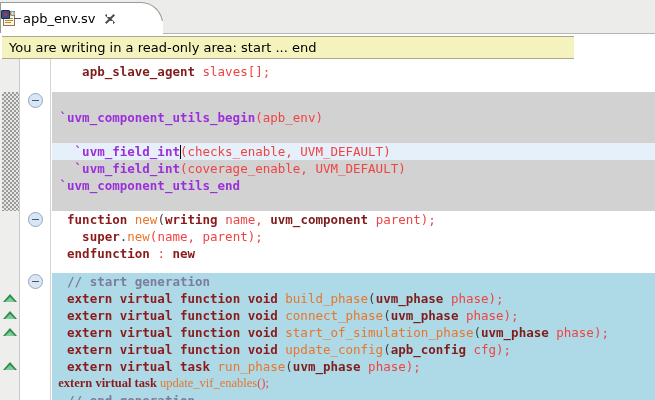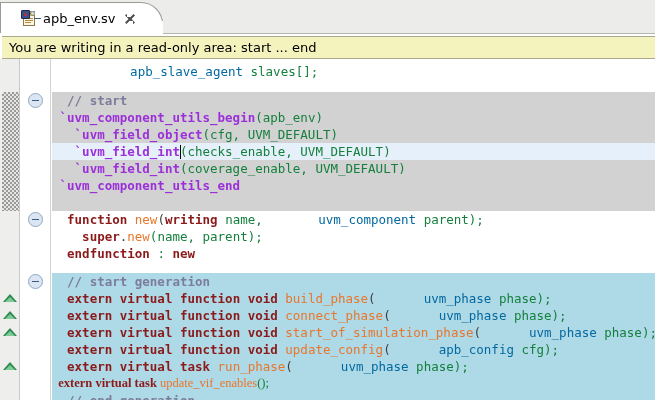--- a/index.html
+++ b/index.html
@@ -17,21 +17,21 @@
   .tabbar-fill{position:absolute;left:0;top:0;width:655px;height:34px;background:#ececea;}
   .tabbar-bottomline{position:absolute;left:0;top:33px;width:655px;height:1px;background:#b6b6b0;}
 
   .tab{
     position:absolute;left:0;top:2px;height:32px;width:138px;
     background:#ffffff;
     border-top:1px solid #9a9a95;
     border-left:1px solid #9a9a95;
     box-sizing:border-box;
     display:flex;align-items:center;
-    padding-left:20px;
+    padding-left:0;
   }
   .tab-curve{
     position:absolute;left:137px;top:2px;width:26px;height:32px;
     background:#ffffff;
     border-top:1px solid #9a9a95;
     border-right:1px solid #9a9a95;
     border-top-right-radius:22px;
     box-sizing:border-box;
     transform:skewX(0deg);
   }
@@ -72,21 +72,21 @@
     position:absolute;left:1px;top:6px;width:12px;height:2px;background:#4a4a4a;
   }
   .tab-close .cx1{transform:rotate(45deg);}
   .tab-close .cx2{transform:rotate(-45deg);}
   .tab-close .nub{position:absolute;background:#ffffff;width:3px;height:3px;}
   .tab-close .n1{left:4px;top:2px;}
   .tab-close .n2{left:7px;top:9px;}
 
   
   .banner{
-    position:absolute;left:2px;top:36px;width:653px;height:23px;
+    position:absolute;left:2px;top:36px;width:572px;height:23px;
     background:#f5f3bd;
     border-top:1px solid #a9a98f;
     border-bottom:1px solid #a9a98f;
     box-sizing:border-box;
     display:flex;align-items:center;
     padding-left:7px;
   }
   .banner-text{
     font-size:13px;color:#000000;white-space:nowrap;
     font-family:"DejaVu Sans","Liberation Sans",sans-serif;
@@ -138,25 +138,25 @@
   .band-cur{background:#e6f0fb;}
 
   .line{
     position:absolute;left:0;width:603px;height:17px;line-height:17px;
     white-space:pre;
   }
   .line span{white-space:pre;}
 
   
   .kw{color:#8b1a1a;font-weight:bold;}
-  .typ{color:#0369a1;font-weight:normal;margin-left:48px;}
+  .typ{color:#7f1d1d;font-weight:bold;}
   .mac{color:#9b30d9;font-weight:bold;}
   .fn{color:#e8762c;}
   .cmt{color:#7c7c9c;font-weight:bold;}
-  .pln{color:#15803d;}
+  .pln{color:#ef4444;}
   .pun{color:#3f3f3f;}
 
   .caret{
     position:absolute;width:1px;height:14px;background:#000000;top:2px;
   }
 </style>
 </head>
 <body>
 
 <div class="app">
@@ -218,23 +218,21 @@
         <div class="fold" style="top: 34px;"></div>
         <div class="fold" style="top: 153px;"></div>
         <div class="fold" style="top: 215px;"></div>
       </div>
 
     <div class="code" id="code">
         <div class="band band-gray" style="top: 33px; height: 119px;"></div>
         <div class="band band-cur" style="top: 84px; height: 17px;"></div>
         <div class="band band-cyan" style="top: 214px; height: 136px;"></div>
         <div class="line" style="top: 4px;"><span class="pln">    </span><span class="typ">apb_slave_agent</span><span class="pln"> slaves[];</span></div>
-        <div class="line" style="top: 33px;"><span class="cmt">  // start</span></div>
         <div class="line" style="top: 50px;"><span class="pln"> </span><span class="mac">`uvm_component_utils_begin</span><span class="pln">(apb_env)</span></div>
-        <div class="line" style="top: 67px;"><span class="pln">   </span><span class="mac">`uvm_field_object</span><span class="pln">(cfg, UVM_DEFAULT)</span></div>
         <div class="line" style="top: 84px;"><span class="pln">   </span><span class="mac">`uvm_field_int</span><span class="pln">(checks_enable, UVM_DEFAULT)</span></div>
         <div class="caret" style="left: 127.84px; top: 86px;"></div>
         <div class="line" style="top: 101px;"><span class="pln">   </span><span class="mac">`uvm_field_int</span><span class="pln">(coverage_enable, UVM_DEFAULT)</span></div>
         <div class="line" style="top: 118px;"><span class="pln"> </span><span class="mac">`uvm_component_utils_end</span></div>
         <div class="line" style="top: 152px;"><span class="pln">  </span><span class="kw">function</span><span class="pln"> </span><span class="fn">new</span><span class="pun">(</span><span class="kw">writing</span><span class="pln"> name, </span><span class="typ">uvm_component</span><span class="pln"> parent);</span></div>
         <div class="line" style="top: 169px;"><span class="pln">    </span><span class="kw">super</span><span class="pun">.</span><span class="fn">new</span><span class="pln">(name, parent);</span></div>
         <div class="line" style="top: 186px;"><span class="pln">  </span><span class="kw">endfunction</span><span class="pln"> : </span><span class="kw">new</span></div>
         <div class="line" style="top: 214px;"><span class="cmt">  // start generation</span></div>
         <div class="line" style="top: 231px;"><span class="pln">  </span><span class="kw">extern virtual function void</span><span class="pln"> </span><span class="fn">build_phase</span><span class="pun">(</span><span class="typ">uvm_phase</span><span class="pln"> phase);</span></div>
         <div class="line" style="top: 248px;"><span class="pln">  </span><span class="kw">extern virtual function void</span><span class="pln"> </span><span class="fn">connect_phase</span><span class="pun">(</span><span class="typ">uvm_phase</span><span class="pln"> phase);</span></div>

